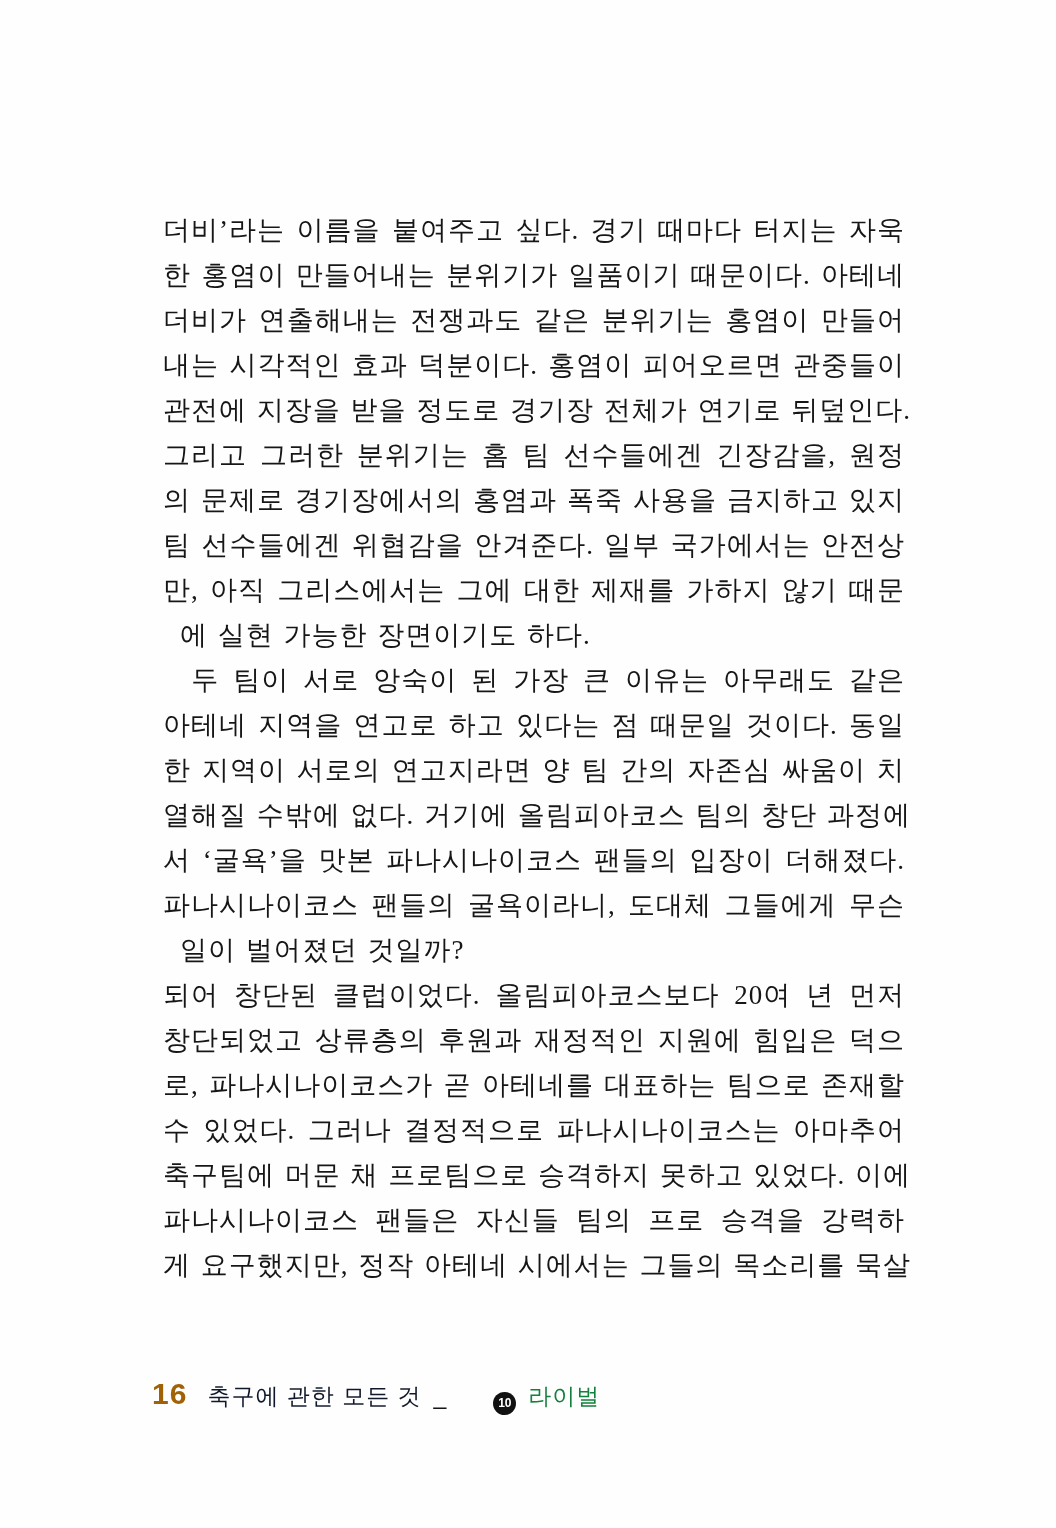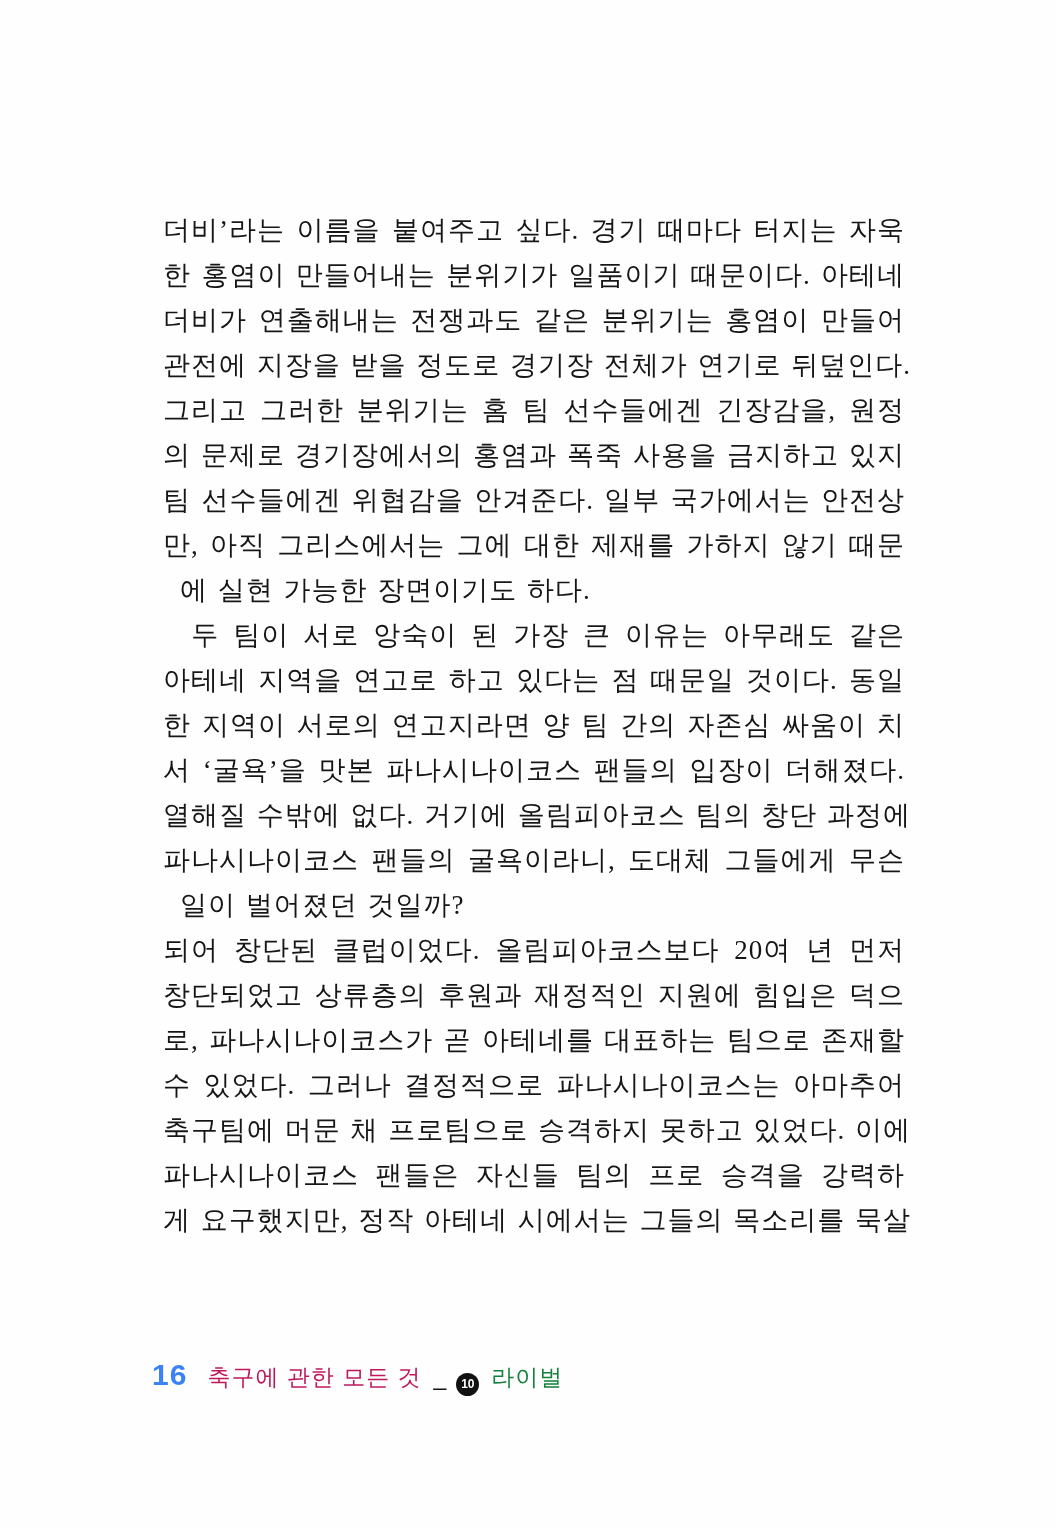--- a/index.html
+++ b/index.html
@@ -47,26 +47,27 @@
     left: 152px;
     top: 1358px;
     display: flex;
     align-items: baseline;
     font-family: "Liberation Sans", "DejaVu Sans", sans-serif;
   }
   .page-number {
     font-size: 30px;
     font-weight: bold;
     letter-spacing: 1px;
-    color: #3b82f6;
+    color: #a16207;
+    margin-top: 19px;
   }
   .footer-text {
     font-size: 23px;
     letter-spacing: 1px;
-    color: #be185d;
+    color: #0f172a;
     margin-left: 20px;
   }
   .footer-sep {
     font-size: 23px;
     color: #151515;
     margin: 0 10px 0 12px;
   }
   .vol-badge {
     display: inline-flex;
     align-items: center;
@@ -75,53 +76,55 @@
     height: 23px;
     border-radius: 50%;
     background: #111;
     color: #fff;
     font-size: 12px;
     font-weight: bold;
     letter-spacing: 0;
     vertical-align: -4px;
     position: relative;
     top: 3px;
+    margin-left: 37px;
   }
   .vol-title {
     font-size: 23px;
     letter-spacing: 1px;
     color: #15803d;
     margin-left: 12px;
   }
 </style>
 </head>
 <body>
 
 <div class="page">
 
   <div class="body-text">
 
     <div>
       <div class="bl">더비’라는 이름을 붙여주고 싶다. 경기 때마다 터지는 자욱</div>
       <div class="bl">한 홍염이 만들어내는 분위기가 일품이기 때문이다. 아테네</div>
       <div class="bl">더비가 연출해내는 전쟁과도 같은 분위기는 홍염이 만들어</div>
+      <div class="bl">내는 시각적인 효과 덕분이다. 홍염이 피어오르면 관중들이</div>
       <div class="bl">관전에 지장을 받을 정도로 경기장 전체가 연기로 뒤덮인다.</div>
       <div class="bl">그리고 그러한 분위기는 홈 팀 선수들에겐 긴장감을, 원정</div>
       <div class="bl">의 문제로 경기장에서의 홍염과 폭죽 사용을 금지하고 있지</div>
       <div class="bl">팀 선수들에겐 위협감을 안겨준다. 일부 국가에서는 안전상</div>
       <div class="bl">만, 아직 그리스에서는 그에 대한 제재를 가하지 않기 때문</div>
       <div class="bl pend">에 실현 가능한 장면이기도 하다.</div>
     </div>
 
     <div>
       <div class="bl pind">두 팀이 서로 앙숙이 된 가장 큰 이유는 아무래도 같은</div>
       <div class="bl">아테네 지역을 연고로 하고 있다는 점 때문일 것이다. 동일</div>
       <div class="bl">한 지역이 서로의 연고지라면 양 팀 간의 자존심 싸움이 치</div>
+      <div class="bl">열해질 수밖에 없다. 거기에 올림피아코스 팀의 창단 과정에</div>
       <div class="bl">서 ‘굴욕’을 맛본 파나시나이코스 팬들의 입장이 더해졌다.</div>
-      <div class="bl">열해질 수밖에 없다. 거기에 올림피아코스 팀의 창단 과정에</div>
       <div class="bl">파나시나이코스 팬들의 굴욕이라니, 도대체 그들에게 무슨</div>
       <div class="bl pend">일이 벌어졌던 것일까?</div>
     </div>
 
     <div>
       <div class="bl">되어 창단된 클럽이었다. 올림피아코스보다 20여 년 먼저</div>
       <div class="bl">창단되었고 상류층의 후원과 재정적인 지원에 힘입은 덕으</div>
       <div class="bl">로, 파나시나이코스가 곧 아테네를 대표하는 팀으로 존재할</div>
       <div class="bl">수 있었다. 그러나 결정적으로 파나시나이코스는 아마추어</div>
       <div class="bl">축구팀에 머문 채 프로팀으로 승격하지 못하고 있었다. 이에</div>

